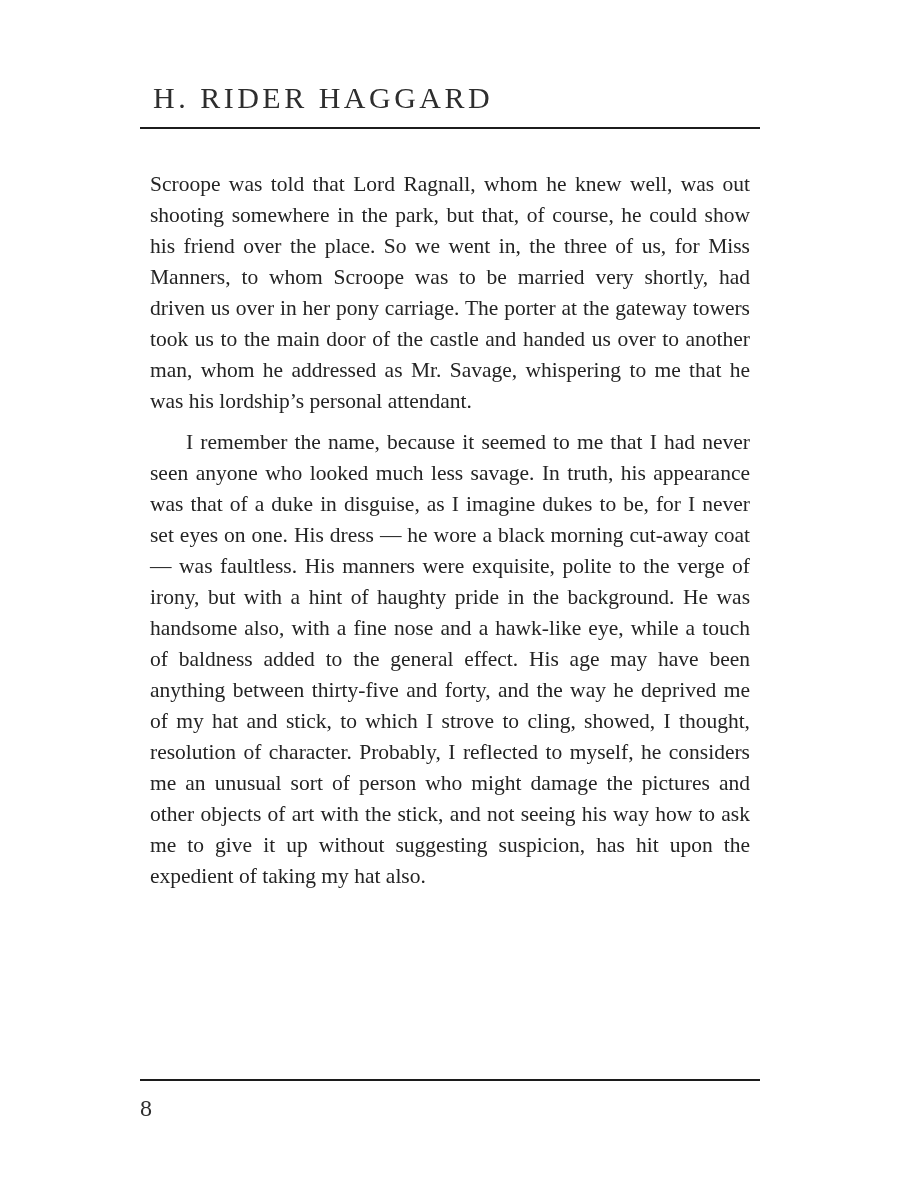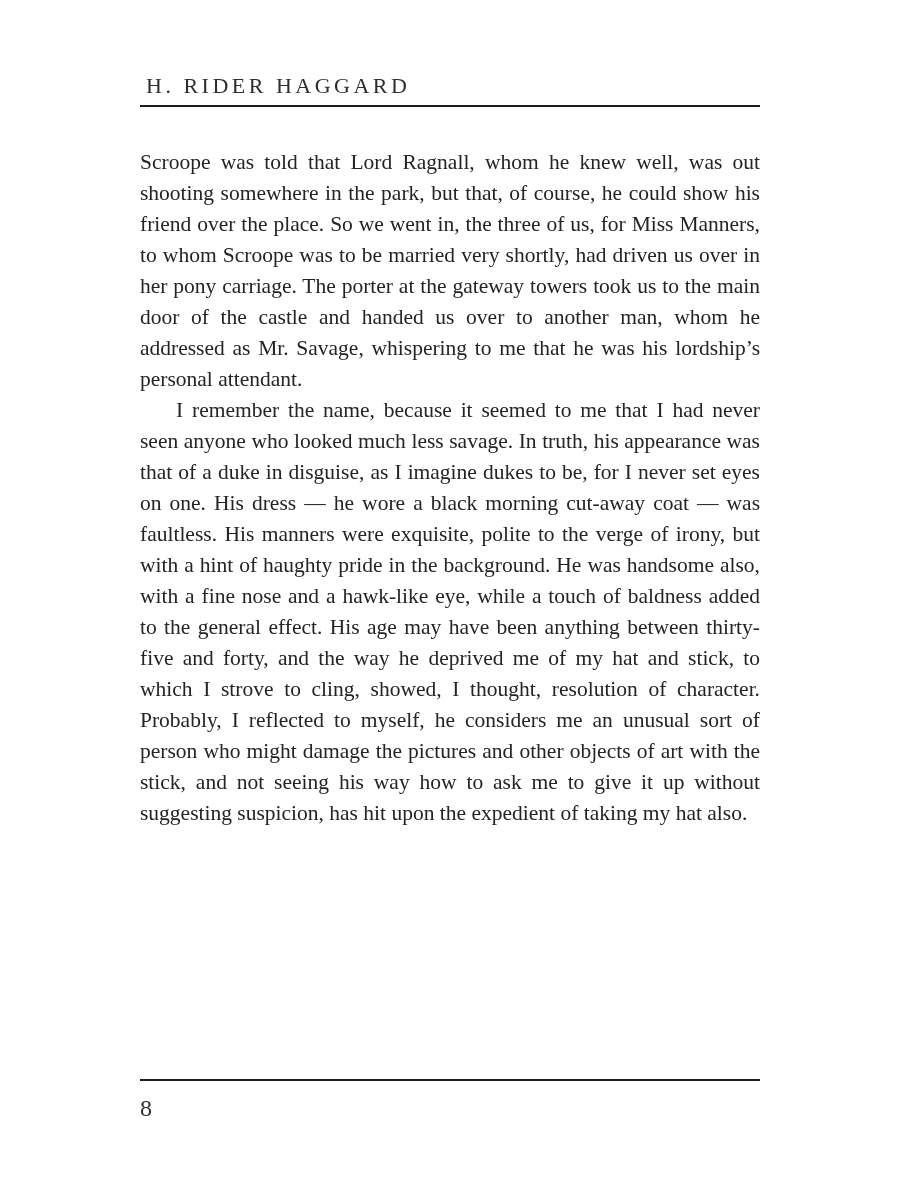--- a/index.html
+++ b/index.html
@@ -17,39 +17,39 @@
     color: #242424;
     overflow: hidden;
   }
   .content {
     position: absolute;
     left: 140px;
     right: 140px;
     top: 0;
   }
   .running-header {
-    margin: 6px;
+    margin: 13px;
     padding-top: 68px;
-    font-size: 22px;
+    font-size: 30px;
     font-weight: normal;
     letter-spacing: 3.5px;
     color: #2e2e2e;
     line-height: 1.1;
   }
   .header-rule {
     margin-top: 7px;
     height: 2px;
     background: #1c1c1c;
     border: none;
   }
   .body-text {
     margin-top: 40px;
   }
   .body-text p {
-    margin: 0;
+    margin: 10px;
     font-size: 21.5px;
     line-height: 31px;
     text-align: justify;
     text-indent: 36px;
     color: #242424;
   }
   .body-text p.first {
     text-indent: 0;
   }
   .page-footer {

